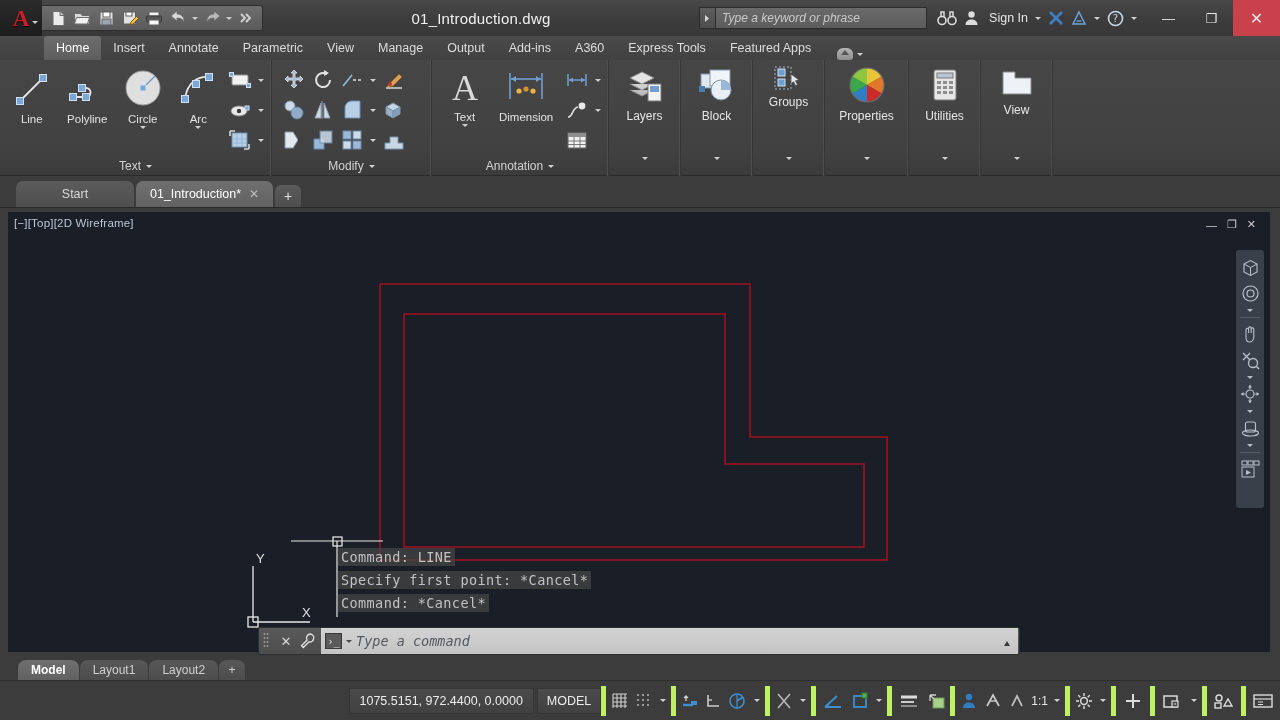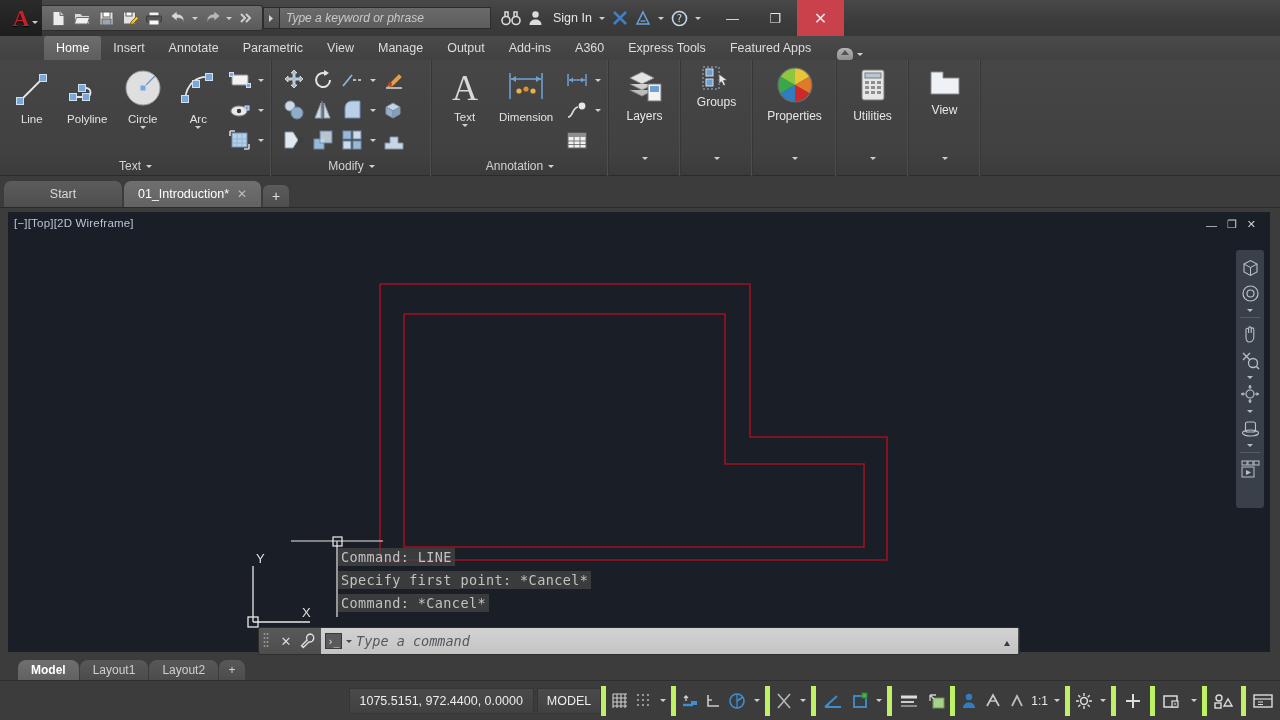--- a/index.html
+++ b/index.html
@@ -134,21 +134,21 @@
     position: relative;
   }
   .vpanel .lbl { color: #e6e6e6; font-size: 12px; margin-top: 3px; }
   .vpanel .botcaret { position: absolute; bottom: 16px; }
   .panel-filler { flex: 1; }
 
   
   .filetabs {
     position: absolute; top: 176px; left: 0; width: 1280px; height: 32px;
     background: #3c3c3c; display: flex; align-items: flex-end;
-    padding-left: 4px; border-bottom: 1px solid #2a2a2a;
+    padding-left: 16px; border-bottom: 1px solid #2a2a2a;
   }
   .ftab {
     height: 26px; min-width: 100px; padding: 0 14px;
     display: flex; align-items: center; gap: 8px;
     background: linear-gradient(180deg,#5b5b5b,#4e4e4e);
     border-radius: 7px 7px 0 0; color: #d8d8d8; font-size: 12.5px;
     margin-right: 2px;
   }
   .ftab.active {
     background: linear-gradient(180deg,#6f6f6f,#626262); color: #ffffff;
@@ -335,20 +335,21 @@
       <div class="qat-sep">
           <span class="mini-caret"></span>
         </div>
       <div class="qat-btn">
         <svg width="16" height="12" viewBox="0 0 16 12">
             <path d="M3 2l4 4-4 4M8 2l4 4-4 4" fill="none" stroke="#d0d0d0" stroke-width="2"></path>
           </svg>
       </div>
     </div>
 
+    <div class="title-text">01_Introduction.dwg</div>
 
     <div class="search-wrap">
       <div class="search-caret">
         <svg width="7" height="9" viewBox="0 0 7 9">
             <path d="M1 1l4 3.5L1 8z" fill="#d6d6d6"></path>
           </svg>
       </div>
       <div class="search-box">Type a keyword or phrase</div>
     </div>
 
@@ -675,20 +676,31 @@
 
     <div class="vpanel">
       <svg width="42" height="40" viewBox="0 0 42 40">
           <path d="M6 12l12-6 12 6-12 6z" fill="#e4e4e4" stroke="#8d8d8d"></path>
           <path d="M6 18l12 6 12-6" fill="#cfcfcf" stroke="#8d8d8d"></path>
           <path d="M6 24l12 6 12-6" fill="#bdbdbd" stroke="#8d8d8d"></path>
           <rect x="24" y="18" width="13" height="17" fill="#f2f2f2" stroke="#7b7b7b"></rect>
           <rect x="26" y="20" width="9" height="6" fill="#6f9ed0"></rect>
         </svg>
       <span class="lbl">Layers</span>
+      <span class="mini-caret botcaret"></span>
+    </div>
+    <div class="vpanel">
+      <svg width="42" height="40" viewBox="0 0 42 40">
+          <rect x="5" y="8" width="18" height="14" fill="#dfe7ef" stroke="#8296ad"></rect>
+          <rect x="14" y="4" width="20" height="16" fill="#f0f4f8" stroke="#8296ad"></rect>
+          <circle cx="25" cy="24" r="10" fill="#e8eef4" stroke="#7d93ab"></circle>
+          <path d="M25 24V14a10 10 0 0 1 10 10z" fill="#9ab8d8"></path>
+          <rect x="3" y="20" width="6" height="6" fill="#4f7cae"></rect>
+        </svg>
+      <span class="lbl">Block</span>
       <span class="mini-caret botcaret"></span>
     </div>
     <div class="vpanel">
       <svg width="34" height="26" viewBox="0 0 34 26">
           <rect x="6" y="3" width="7" height="7" fill="#6f9ed0" stroke="#cfe0f2"></rect>
           <rect x="6" y="13" width="7" height="7" fill="#6f9ed0" stroke="#cfe0f2"></rect>
           <rect x="3" y="1" width="16" height="22" fill="none" stroke="#9fb6cf" stroke-dasharray="2 2"></rect>
           <path d="M19 8l8 6-3.5.7 2 4-2 1-2-4-2.5 2.3z" fill="#e8e8e8" stroke="#4a4a4a" stroke-width="0.8"></path>
         </svg>
       <span class="lbl">Groups</span>

